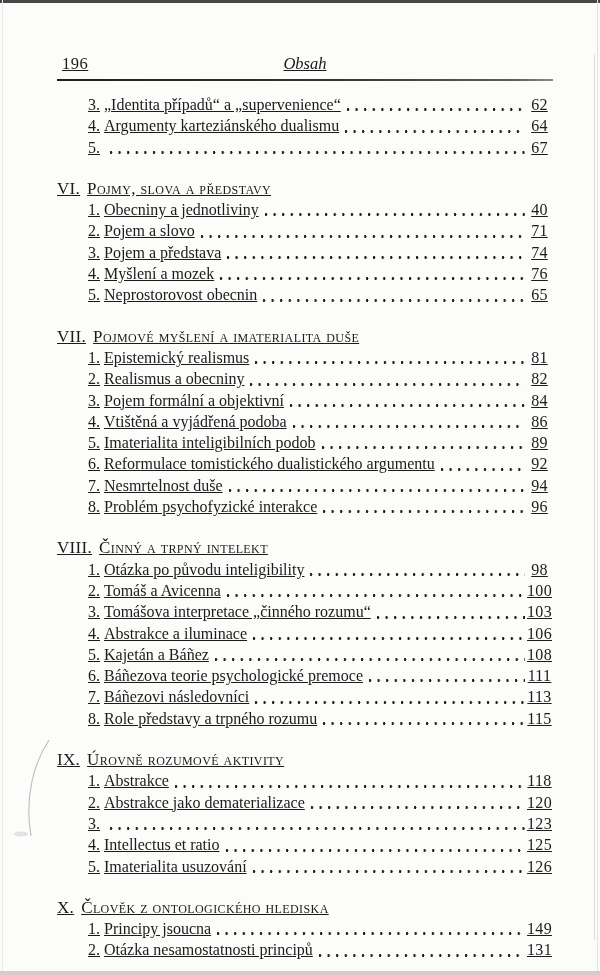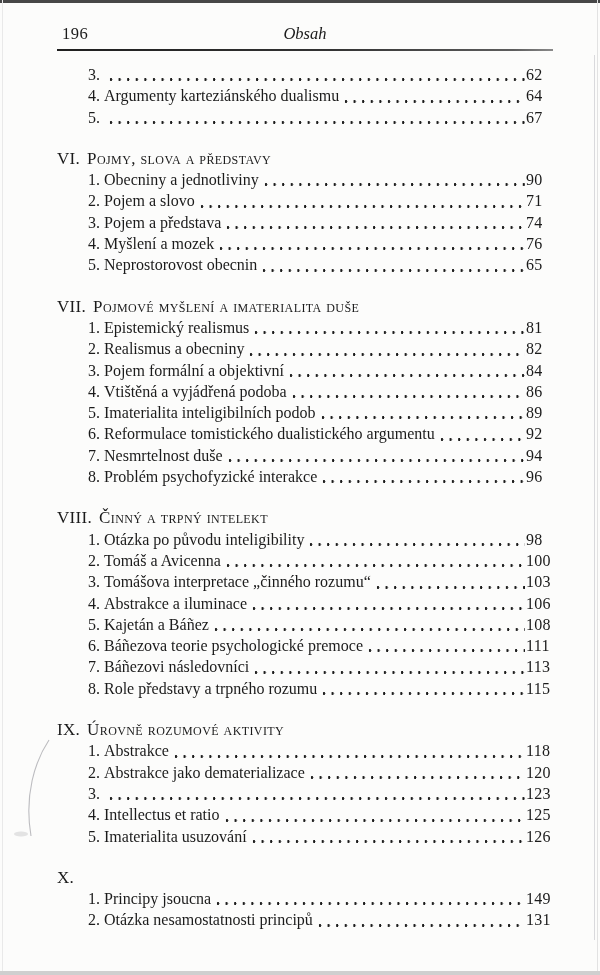--- a/index.html
+++ b/index.html
@@ -19,21 +19,21 @@
     -webkit-font-smoothing:antialiased;
   }
   
   .edge-top{position:absolute;left:0;top:0;width:600px;height:3px;background:#474747;}
   .edge-bottom{position:absolute;left:0;bottom:0;width:600px;height:4px;background:#cfcfcf;}
   .edge-left{position:absolute;left:2px;top:0;width:1px;height:975px;background:#e9e9e9;}
   .edge-right{position:absolute;left:597px;top:0;width:1px;height:975px;background:#e2e2e2;}
   .scan-line{position:absolute;left:594px;top:55px;width:1px;height:885px;background:#d9d9dc;}
   .hairline-svg{position:absolute;left:8px;top:733px;pointer-events:none;}
   
-  .page-inner{position:relative;padding:24px 47px 0 57px;}
+  .page-inner{position:relative;padding:54px 47px 0 57px;text-decoration:underline;}
   .running-head{
     display:flex;align-items:baseline;font-size:16.5px;line-height:20px;
   }
   .folio{width:90px;text-align:left;padding-left:5px;letter-spacing:0.5px;}
   .running-title{flex:1;text-align:center;font-style:italic;}
   .folio-spacer{width:90px;}
   .head-rule{
     margin-top:5px;height:2px;
     background:linear-gradient(90deg,#1f1f1f 0%,#333 55%,#5d5d5d 92%,#8a8a8a 100%);
   }
@@ -48,41 +48,42 @@
   .toc-row{
     display:flex;align-items:baseline;line-height:21.3px;padding-left:31px;white-space:nowrap;
   }
   .item-num{margin-right:4px;}
   .item-text{flex:0 0 auto;}
   .leader{
     flex:1 1 auto;min-width:12px;align-self:flex-end;height:5px;margin:0 1px 3px 5px;
     background-image:radial-gradient(circle at 2px 2.5px,var(--ink) 1.1px,rgba(0,0,0,0) 1.5px);
     background-size:8.6px 5px;background-repeat:repeat-x;background-position:left bottom;
   }
-  .item-page{flex:0 0 auto;min-width:27px;text-align:left;letter-spacing:0.3px;}
+  .item-page{flex:0 0 auto;min-width:27px;text-align:center;letter-spacing:0.3px;}
 </style>
 </head>
 <body>
 
 <div class="edge-top"></div>
 <div class="edge-left"></div>
 <div class="edge-right"></div>
 <div class="scan-line"></div>
 
 <div class="page-inner">
   <header class="running-head">
     <span class="folio">196</span>
     <span class="running-title">Obsah</span>
     <span class="folio-spacer"></span>
   </header>
   <div class="head-rule"></div>
   <main id="toc">
       <section class="toc-section continued">
         <div class="toc-row">
           <span class="item-num">3.</span>
+          <span class="item-text">„Identita případů“ a „supervenience“</span>
           <span class="leader"></span>
           <span class="item-page">62</span>
         </div>
         <div class="toc-row">
           <span class="item-num">4.</span>
           <span class="item-text">Argumenty karteziánského dualismu</span>
           <span class="leader"></span>
           <span class="item-page">64</span>
         </div>
         <div class="toc-row">
@@ -93,21 +94,21 @@
       </section>
       <section class="toc-section">
         <div class="section-head">
           <span class="sec-numeral">VI.</span>
           <span class="sec-title">Pojmy, slova a představy</span>
         </div>
         <div class="toc-row">
           <span class="item-num">1.</span>
           <span class="item-text">Obecniny a jednotliviny</span>
           <span class="leader"></span>
-          <span class="item-page">90</span>
+          <span class="item-page">40</span>
         </div>
         <div class="toc-row">
           <span class="item-num">2.</span>
           <span class="item-text">Pojem a slovo</span>
           <span class="leader"></span>
           <span class="item-page">71</span>
         </div>
         <div class="toc-row">
           <span class="item-num">3.</span>
           <span class="item-text">Pojem a představa</span>
@@ -266,20 +267,21 @@
         <div class="toc-row">
           <span class="item-num">5.</span>
           <span class="item-text">Imaterialita usuzování</span>
           <span class="leader"></span>
           <span class="item-page">126</span>
         </div>
       </section>
       <section class="toc-section">
         <div class="section-head">
           <span class="sec-numeral">X.</span>
+          <span class="sec-title">Člověk z ontologického hlediska</span>
         </div>
         <div class="toc-row">
           <span class="item-num">1.</span>
           <span class="item-text">Principy jsoucna</span>
           <span class="leader"></span>
           <span class="item-page">149</span>
         </div>
         <div class="toc-row">
           <span class="item-num">2.</span>
           <span class="item-text">Otázka nesamostatnosti principů</span>

